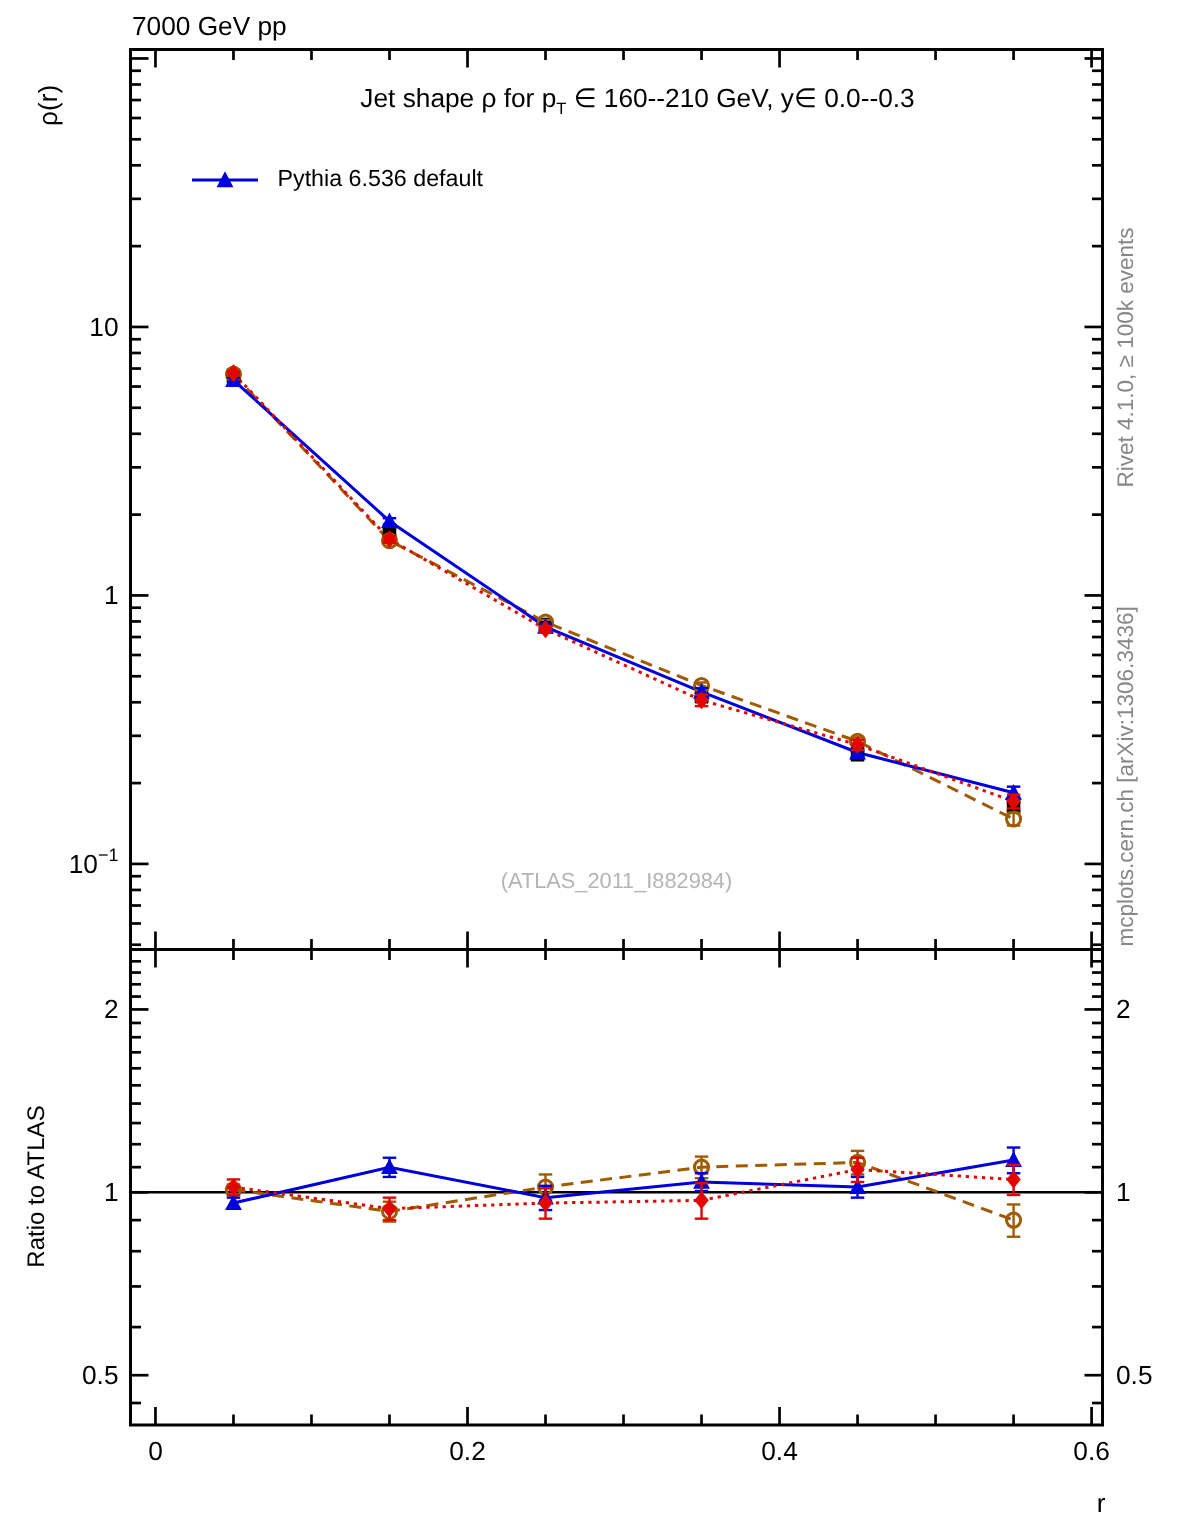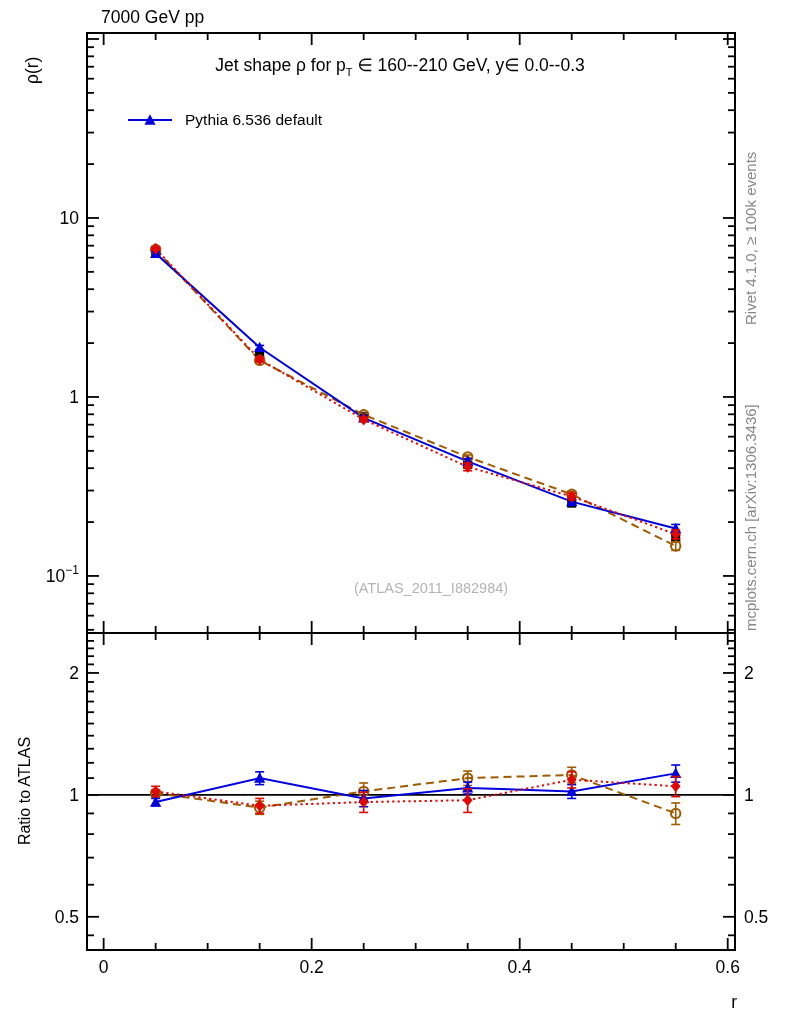--- a/index.html
+++ b/index.html
@@ -22,41 +22,41 @@
   .dash-dashed{stroke-dasharray:8,5;}
   .dash-dotted{stroke-dasharray:2.2,3.2;}
   #plot{position:absolute;left:0;top:0;}
   text{font-family:"Liberation Sans",sans-serif;fill:#000;}
 </style>
 </head>
 <body>
 
 <div class="fig">
 
-  <div class="abs hdr" style="left:101px;top:7px;text-align:right;">7000 GeV pp</div>
+  <div class="abs hdr" style="left:88px;top:7px;text-align:right;">7000 GeV pp</div>
 
   <div class="abs rot ylab-main" style="left:22px;top:84px;width:70px;"><span>ρ(r)</span></div>
 
   <div class="abs rot ylab-ratio" style="left:16px;top:873px;width:164px;text-align:center;"><span>Ratio to ATLAS</span></div>
 
-  <div class="abs title" style="left:76px;top:55px;width:648px;text-align:center;">
+  <div class="abs title" style="left:101px;top:55px;width:648px;text-align:center;">
     <span>Jet shape ρ for p</span><span class="sub">T</span><span> ∈ 160--210 GeV, y∈ 0.0--0.3</span>
   </div>
 
   <div class="legend">
     <div class="lrow">
       <svg viewBox="0 0 46 18">
         <line x1="1" y1="9" x2="45" y2="9" stroke-width="2" stroke="#0000dd"></line>
         <polygon points="23,3.2 17.4,13.8 28.6,13.8" fill="#0000dd"></polygon>
       </svg>
       <span class="llabel">Pythia 6.536 default</span>
     </div>
   </div>
 
-  <div class="abs watermark" style="left:87px;top:580px;width:648px;text-align:center;margin-left:20px;">(ATLAS_2011_I882984)</div>
+  <div class="abs watermark" style="left:87px;top:580px;width:648px;text-align:center;">(ATLAS_2011_I882984)</div>
 
   <div class="abs rot note" style="left:742px;top:325px;width:292px;">Rivet 4.1.0, ≥ 100k events</div>
   <div class="abs rot note" style="left:742px;top:631px;width:300px;">mcplots.cern.ch [arXiv:1306.3436]</div>
 
   <div class="abs xlab" style="left:87px;top:992px;width:650px;text-align:right;">r</div>
 
   <svg id="plot" width="786" height="1024">
       <rect x="87" y="33" width="648" height="600" fill="none" stroke="#000000" stroke-width="2"></rect>
       <rect x="87" y="633" width="648" height="317" fill="none" stroke="#000000" stroke-width="2"></rect>
       <line x1="103.64205457463885" y1="33" x2="103.64205457463885" y2="45" stroke="#000000" stroke-width="1.8"></line>

